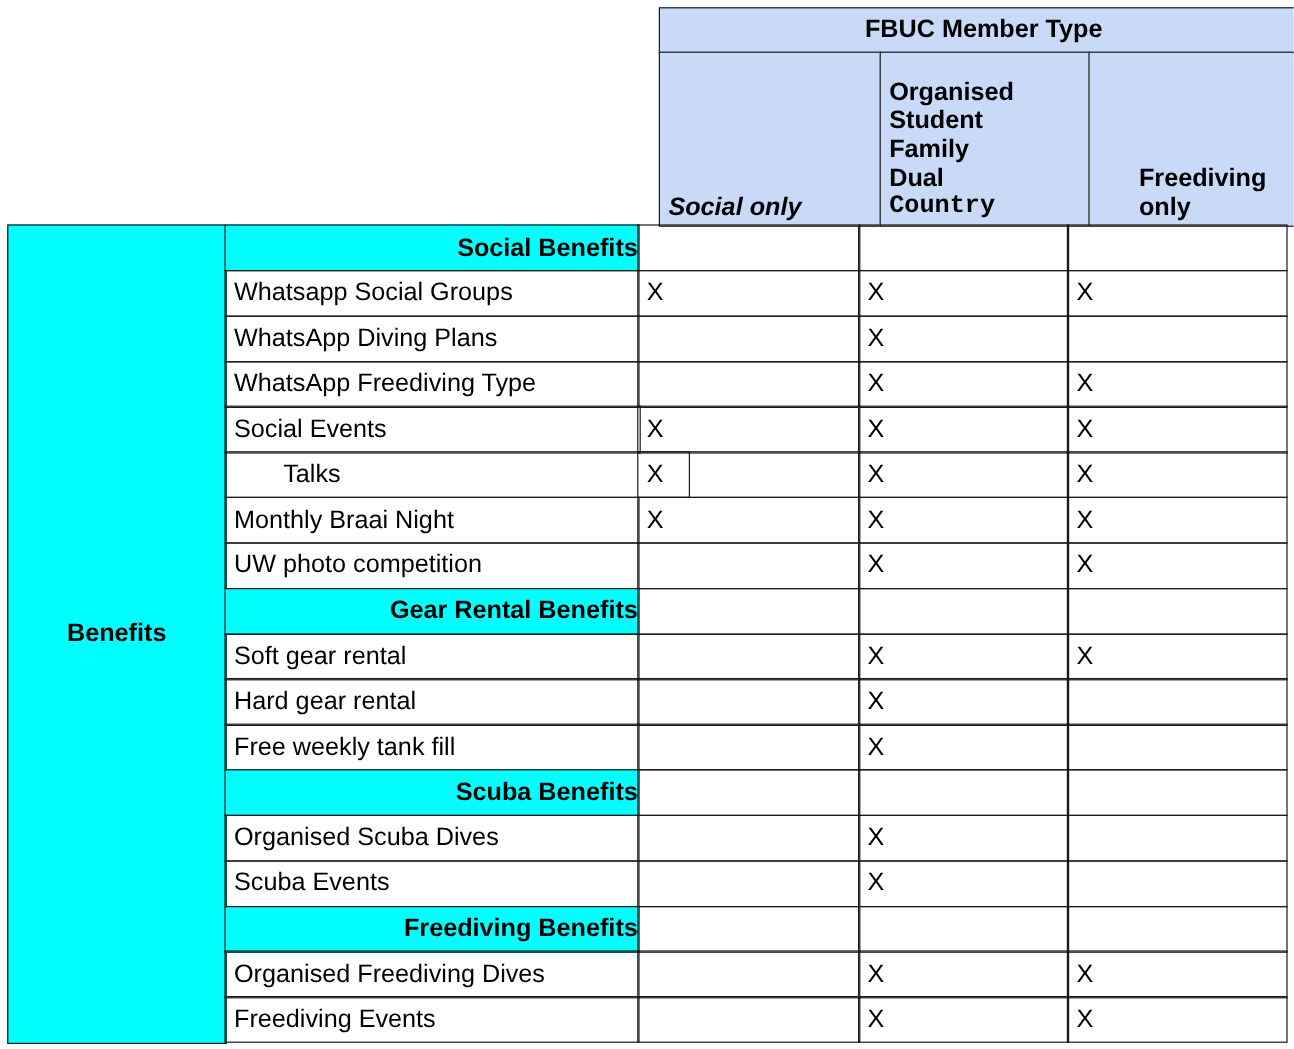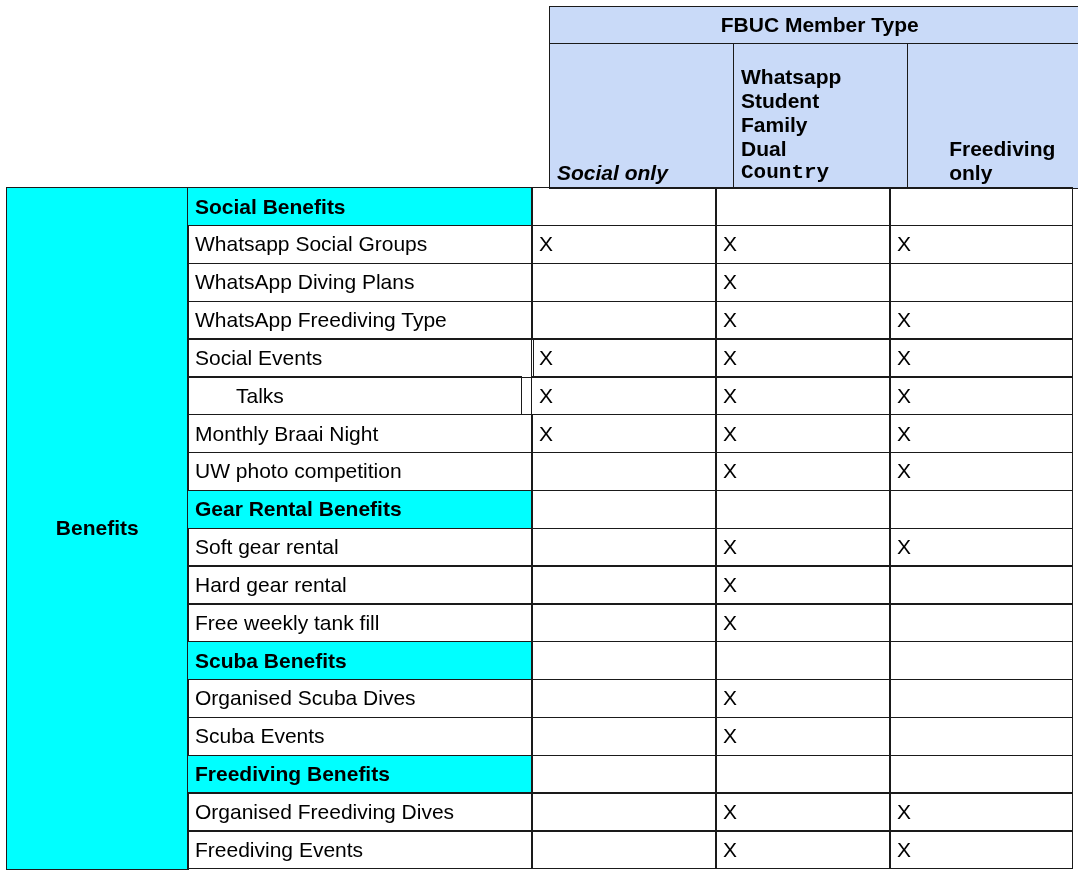--- a/index.html
+++ b/index.html
@@ -1,21 +1,21 @@
 <!DOCTYPE html>
 <html><head>
 <meta charset="utf-8">
 <style>
   html, body { margin:0; padding:0; background:#ffffff; }
   body { width:1078px; height:874px; position:relative; overflow:hidden;
          font-family:"Liberation Sans", sans-serif; color:#000; }
   .cell { position:absolute; box-sizing:border-box; border:1.5px solid #1a1a1a;
           font-size:21px; line-height:24px; white-space:nowrap; }
   .hdr { background:#c9daf8; font-weight:bold;margin-left:18px; }
-  .cyan { background:#00ffff; }
+  .cyan { background:#00ffff;justify-content:flex-end; }
   .bold { font-weight:bold; }
   .vc { display:flex; align-items:center; }
   .bc { display:flex; align-items:flex-end; padding-bottom:3px; }
   .pl { padding-left:7px; }
   .centered { display:flex; align-items:center; justify-content:center; }
   .stack { display:flex; flex-direction:column; }
 </style>
 </head>
 <body>
 
@@ -23,21 +23,21 @@
     <div class="cell hdr centered" style="left: 531px; top: 6px; width: 541.5px; height: 38.5px;">
       <span>FBUC Member Type</span>
     </div>
     <div class="cell hdr bc pl" style="left: 531px; top: 43px; width: 185.5px; height: 145.5px;">
       <div class="stack">
         <span style="display: block; font-style: italic;">Social only</span>
       </div>
     </div>
     <div class="cell hdr bc pl" style="left: 715px; top: 43px; width: 175.5px; height: 145.5px;">
       <div class="stack">
-        <span style="display: block;">Whatsapp</span>
+        <span style="display: block;">Organised</span>
         <span style="display: block;">Student</span>
         <span style="display: block;">Family</span>
         <span style="display: block;">Dual</span>
         <span style="display: block; font-family: Liberation Mono, monospace;">Country</span>
       </div>
     </div>
     <div class="cell hdr bc pl" style="left: 889px; top: 43px; width: 183.5px; height: 145.5px; justify-content: center;">
       <div class="stack">
         <span style="display: block;">Freediving</span>
         <span style="display: block;">only</span>
@@ -99,21 +99,21 @@
     </div>
     <div class="cell vc pl" style="left: 531px; top: 338.333px; width: 185.5px; height: 39.3333px;">
       <span>X</span>
     </div>
     <div class="cell vc pl" style="left: 715px; top: 338.333px; width: 175.5px; height: 39.3333px;">
       <span>X</span>
     </div>
     <div class="cell vc pl" style="left: 889px; top: 338.333px; width: 183.5px; height: 39.3333px;">
       <span>X</span>
     </div>
-    <div class="cell vc pl" style="left: 187px; top: 376.167px; width: 335px; height: 39.3333px; padding-left: 48px;">
+    <div class="cell vc pl" style="left: 187px; top: 376.167px; width: 388px; height: 39.3333px; padding-left: 48px;">
       <span>Talks</span>
     </div>
     <div class="cell vc pl" style="left: 531px; top: 376.167px; width: 185.5px; height: 39.3333px;">
       <span>X</span>
     </div>
     <div class="cell vc pl" style="left: 715px; top: 376.167px; width: 175.5px; height: 39.3333px;">
       <span>X</span>
     </div>
     <div class="cell vc pl" style="left: 889px; top: 376.167px; width: 183.5px; height: 39.3333px;">
       <span>X</span>

